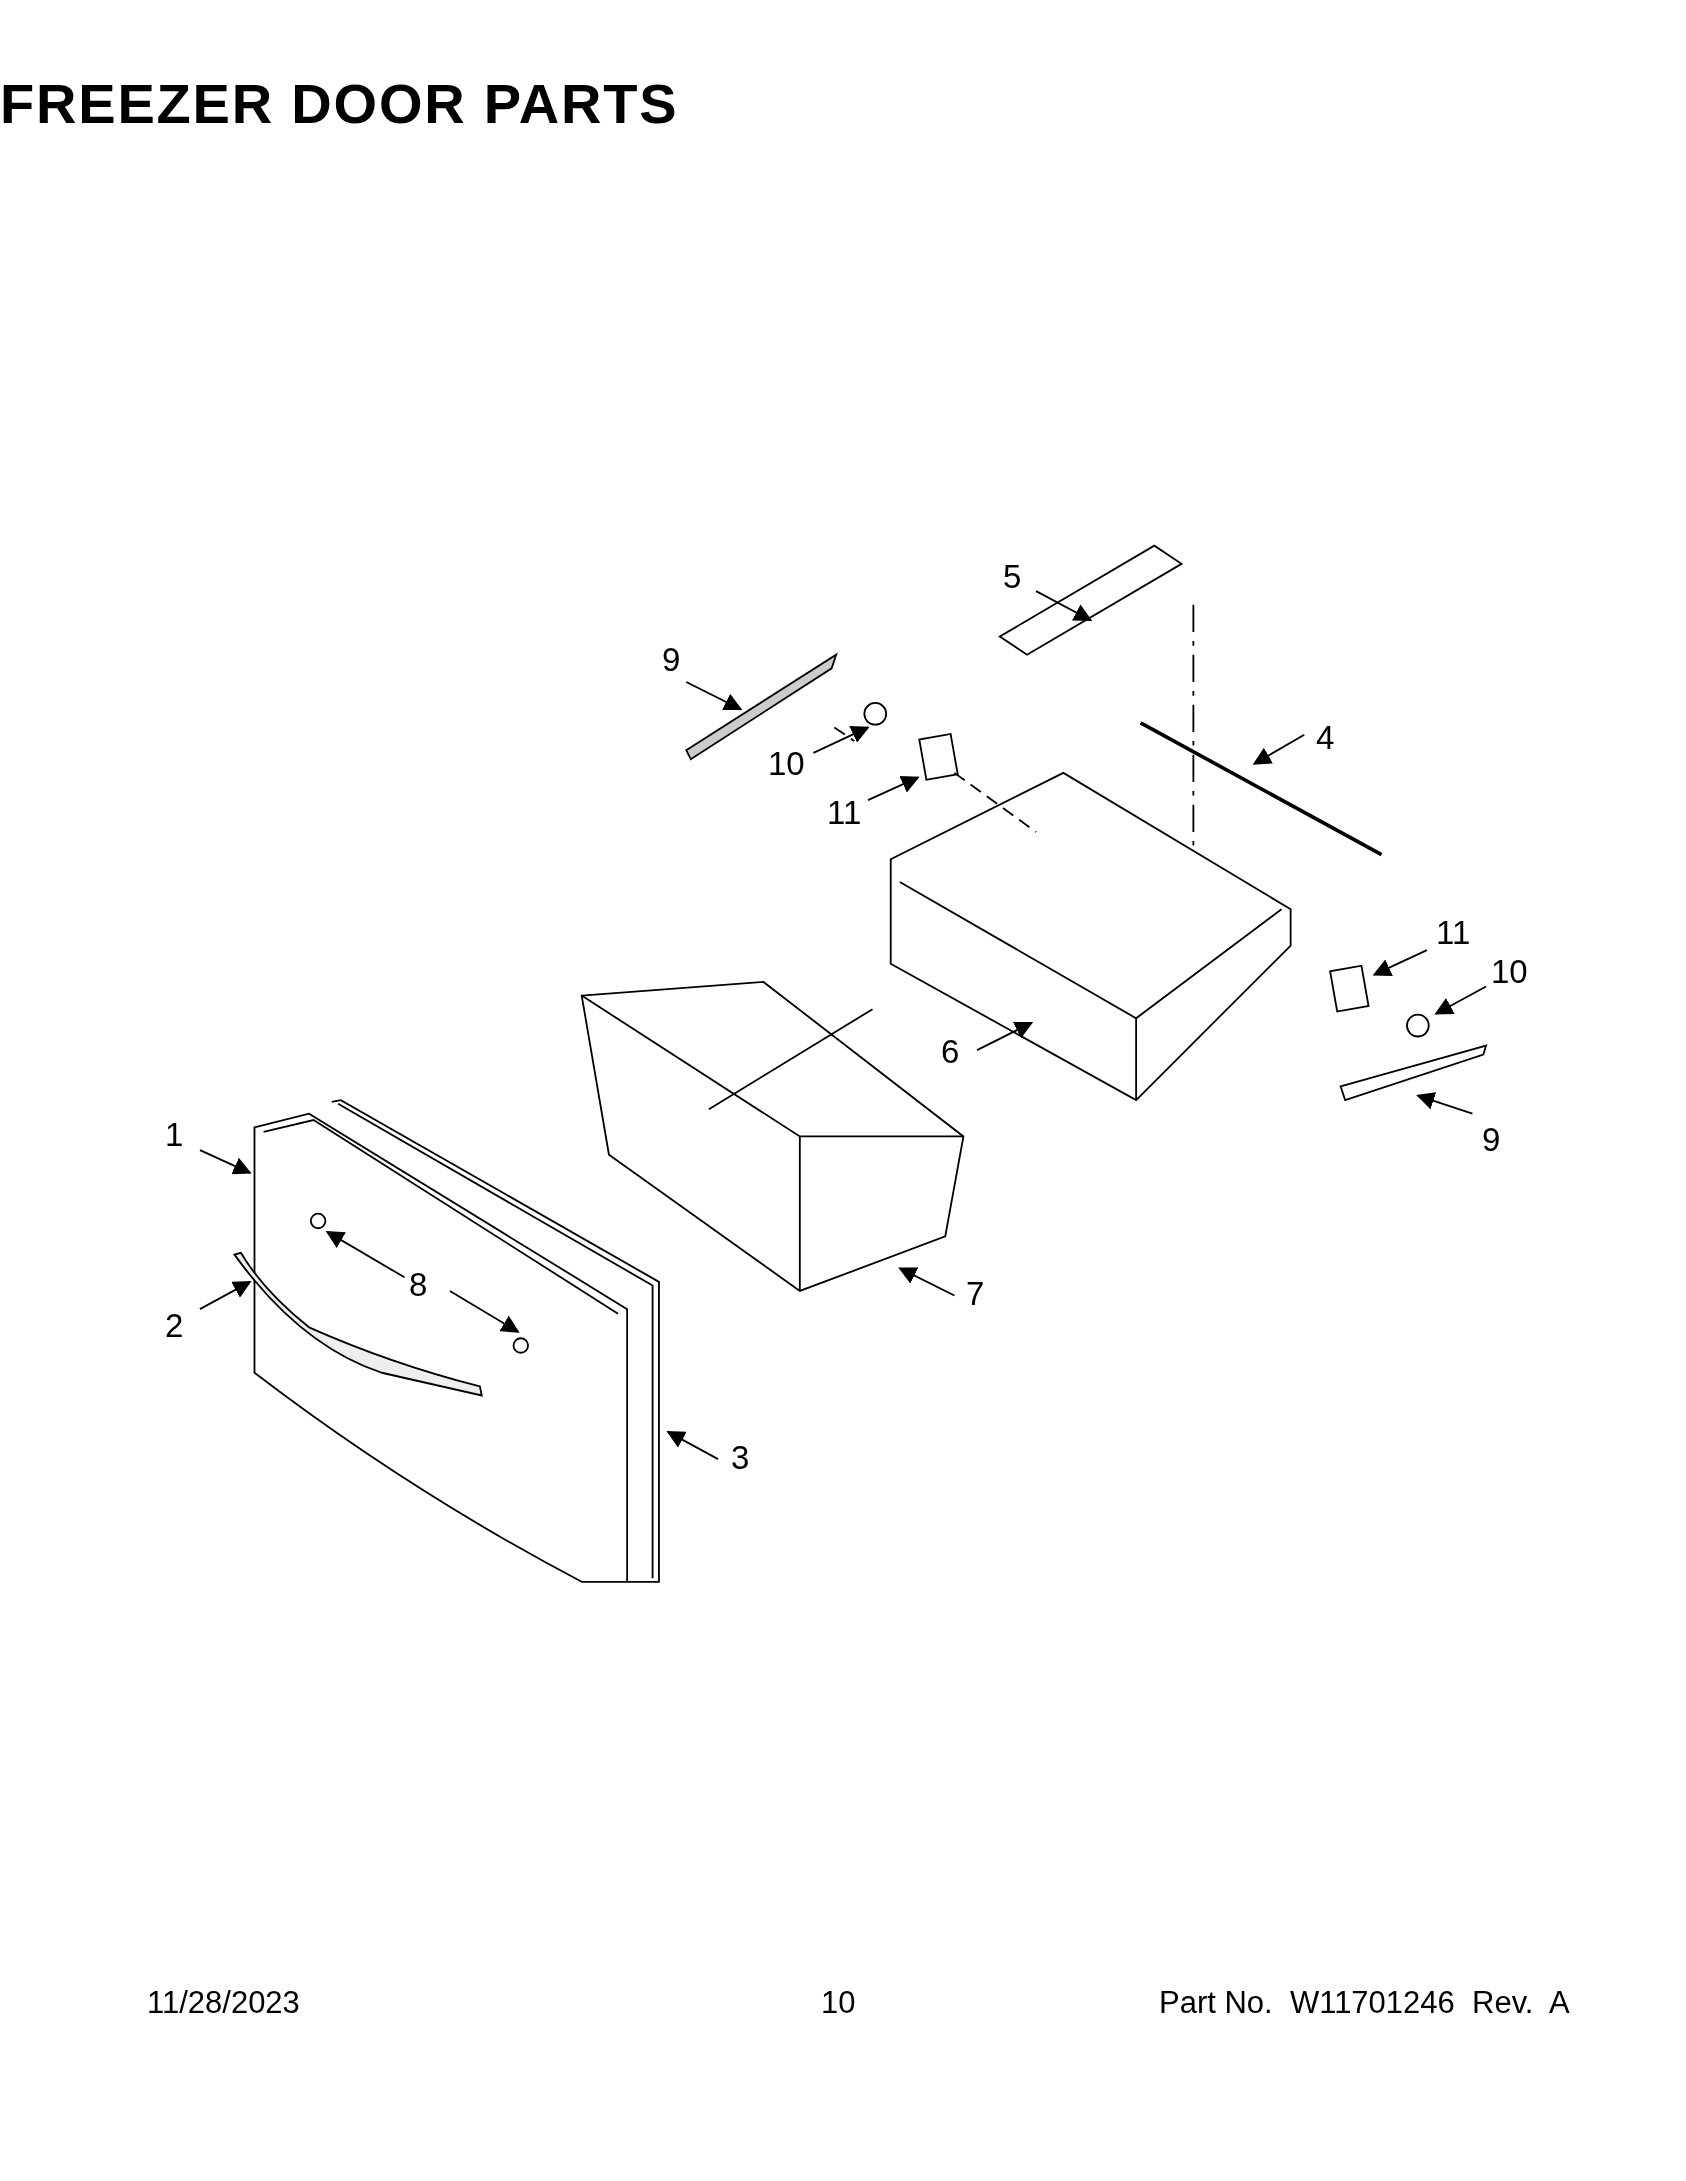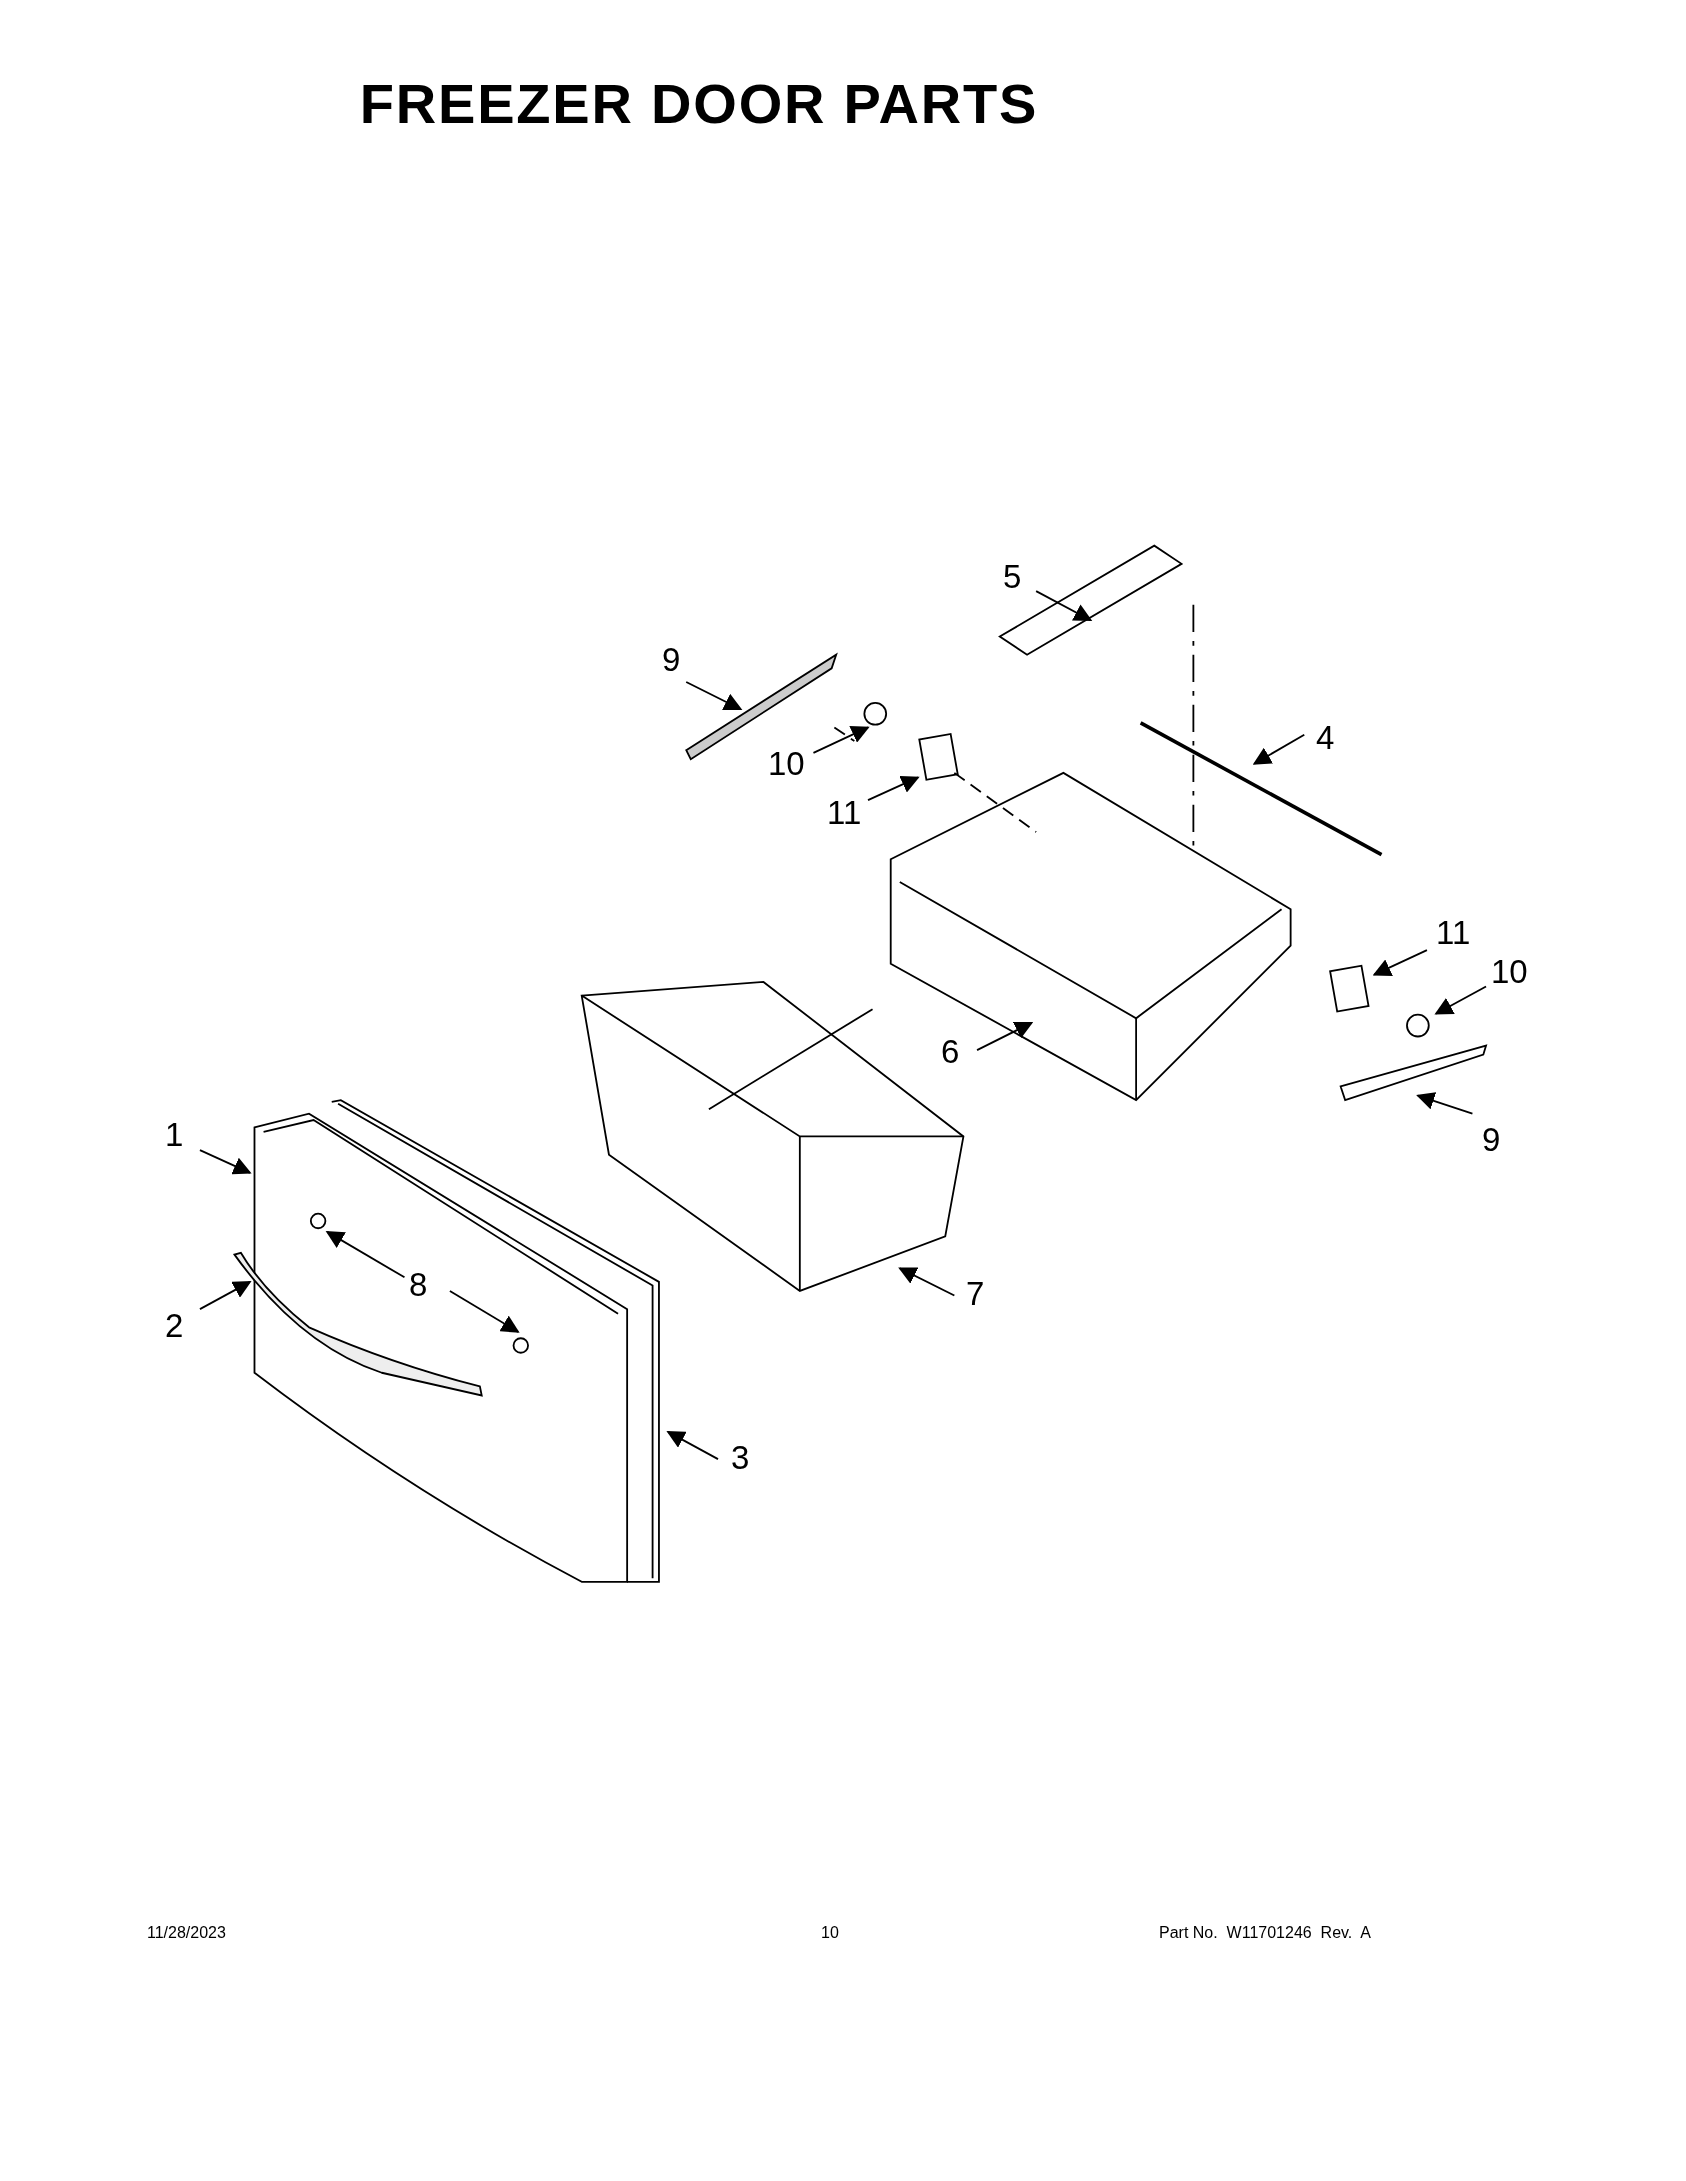--- a/index.html
+++ b/index.html
@@ -1,21 +1,21 @@
 <!DOCTYPE html>
 <html style="font-size:14.5px"><head>
 <meta charset="utf-8">
 <style>
   html, body { margin:0; padding:0; background:#ffffff; }
   body { width:1686px; height:2182px; position:relative; overflow:hidden;
          font-family:"Liberation Sans", sans-serif; color:#000; }
-  .title { position:absolute; top:71px; left:0; width:1398px; text-align:center;
+  .title { position:absolute; top:71px; left:0; width:1398px; 
            font-weight:bold; font-size:56px; letter-spacing:1.8px; }
   .callout { position:absolute; font-size:33px; line-height:1; }
-  .footer { position:absolute; top:1924px; font-size:16px; }
+  .footer { position:absolute; top:1985px; font-size:31px; }
   svg.diagram { position:absolute; left:0; top:0; }
 </style>
 </head>
 <body>
 
 <div class="title">FREEZER DOOR PARTS</div>
 
 <svg class="diagram" width="1686" height="2182" viewBox="0 0 1855 2400">
   <defs>
     <marker id="ah" markerWidth="10" markerHeight="10" refX="9" refY="5" orient="auto">

